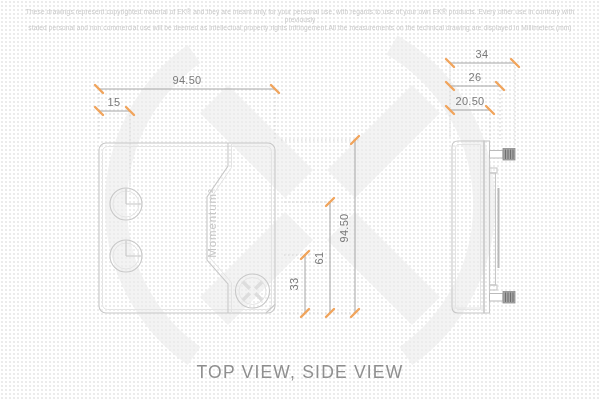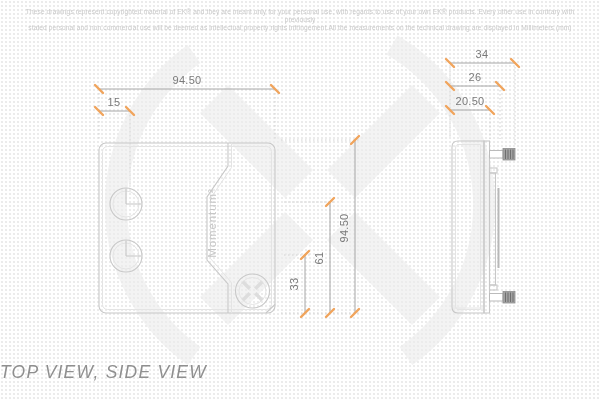--- a/index.html
+++ b/index.html
@@ -10,22 +10,22 @@
   .layer{position:absolute;left:0;top:0;width:600px;height:400px;}
   .dots{
     background-image:radial-gradient(circle, #ebebeb 0.7px, transparent 0.9px);
     background-size:4px 4px;
   }
   .disclaimer{
     position:absolute;top:8px;left:20px;width:560px;text-align:center;
     font-size:6.6px;line-height:1.25;color:var(--disclaimer-text);letter-spacing:0.1px;
   }
   .view-title{
-    position:absolute;left:0;right:0;top:362px;
-    font-size:17.5px;color:var(--title-text);letter-spacing:1.2px;font-style:italic;
+    position:absolute;left:0;right:0;top:362px;text-align:center;
+    font-size:17.5px;color:var(--title-text);letter-spacing:1.2px;
   }
   
   .wm-arc{stroke:var(--watermark);fill:none;stroke-width:22;}
   .wm-shape{fill:var(--watermark);}
   .dim{stroke:var(--dim-line);stroke-width:1;fill:none;}
   .ext{stroke:var(--extension);stroke-width:1;stroke-dasharray:1.6 2.4;fill:none;}
   .tick{stroke:var(--tick);stroke-width:2.4;stroke-linecap:round;}
   .part{stroke:var(--outline);fill:none;stroke-width:1.1;}
   .part-light{stroke:var(--outline-light);fill:none;stroke-width:1;}
   .thin-plate{stroke:#B8B8B8;stroke-width:2;fill:none;}

